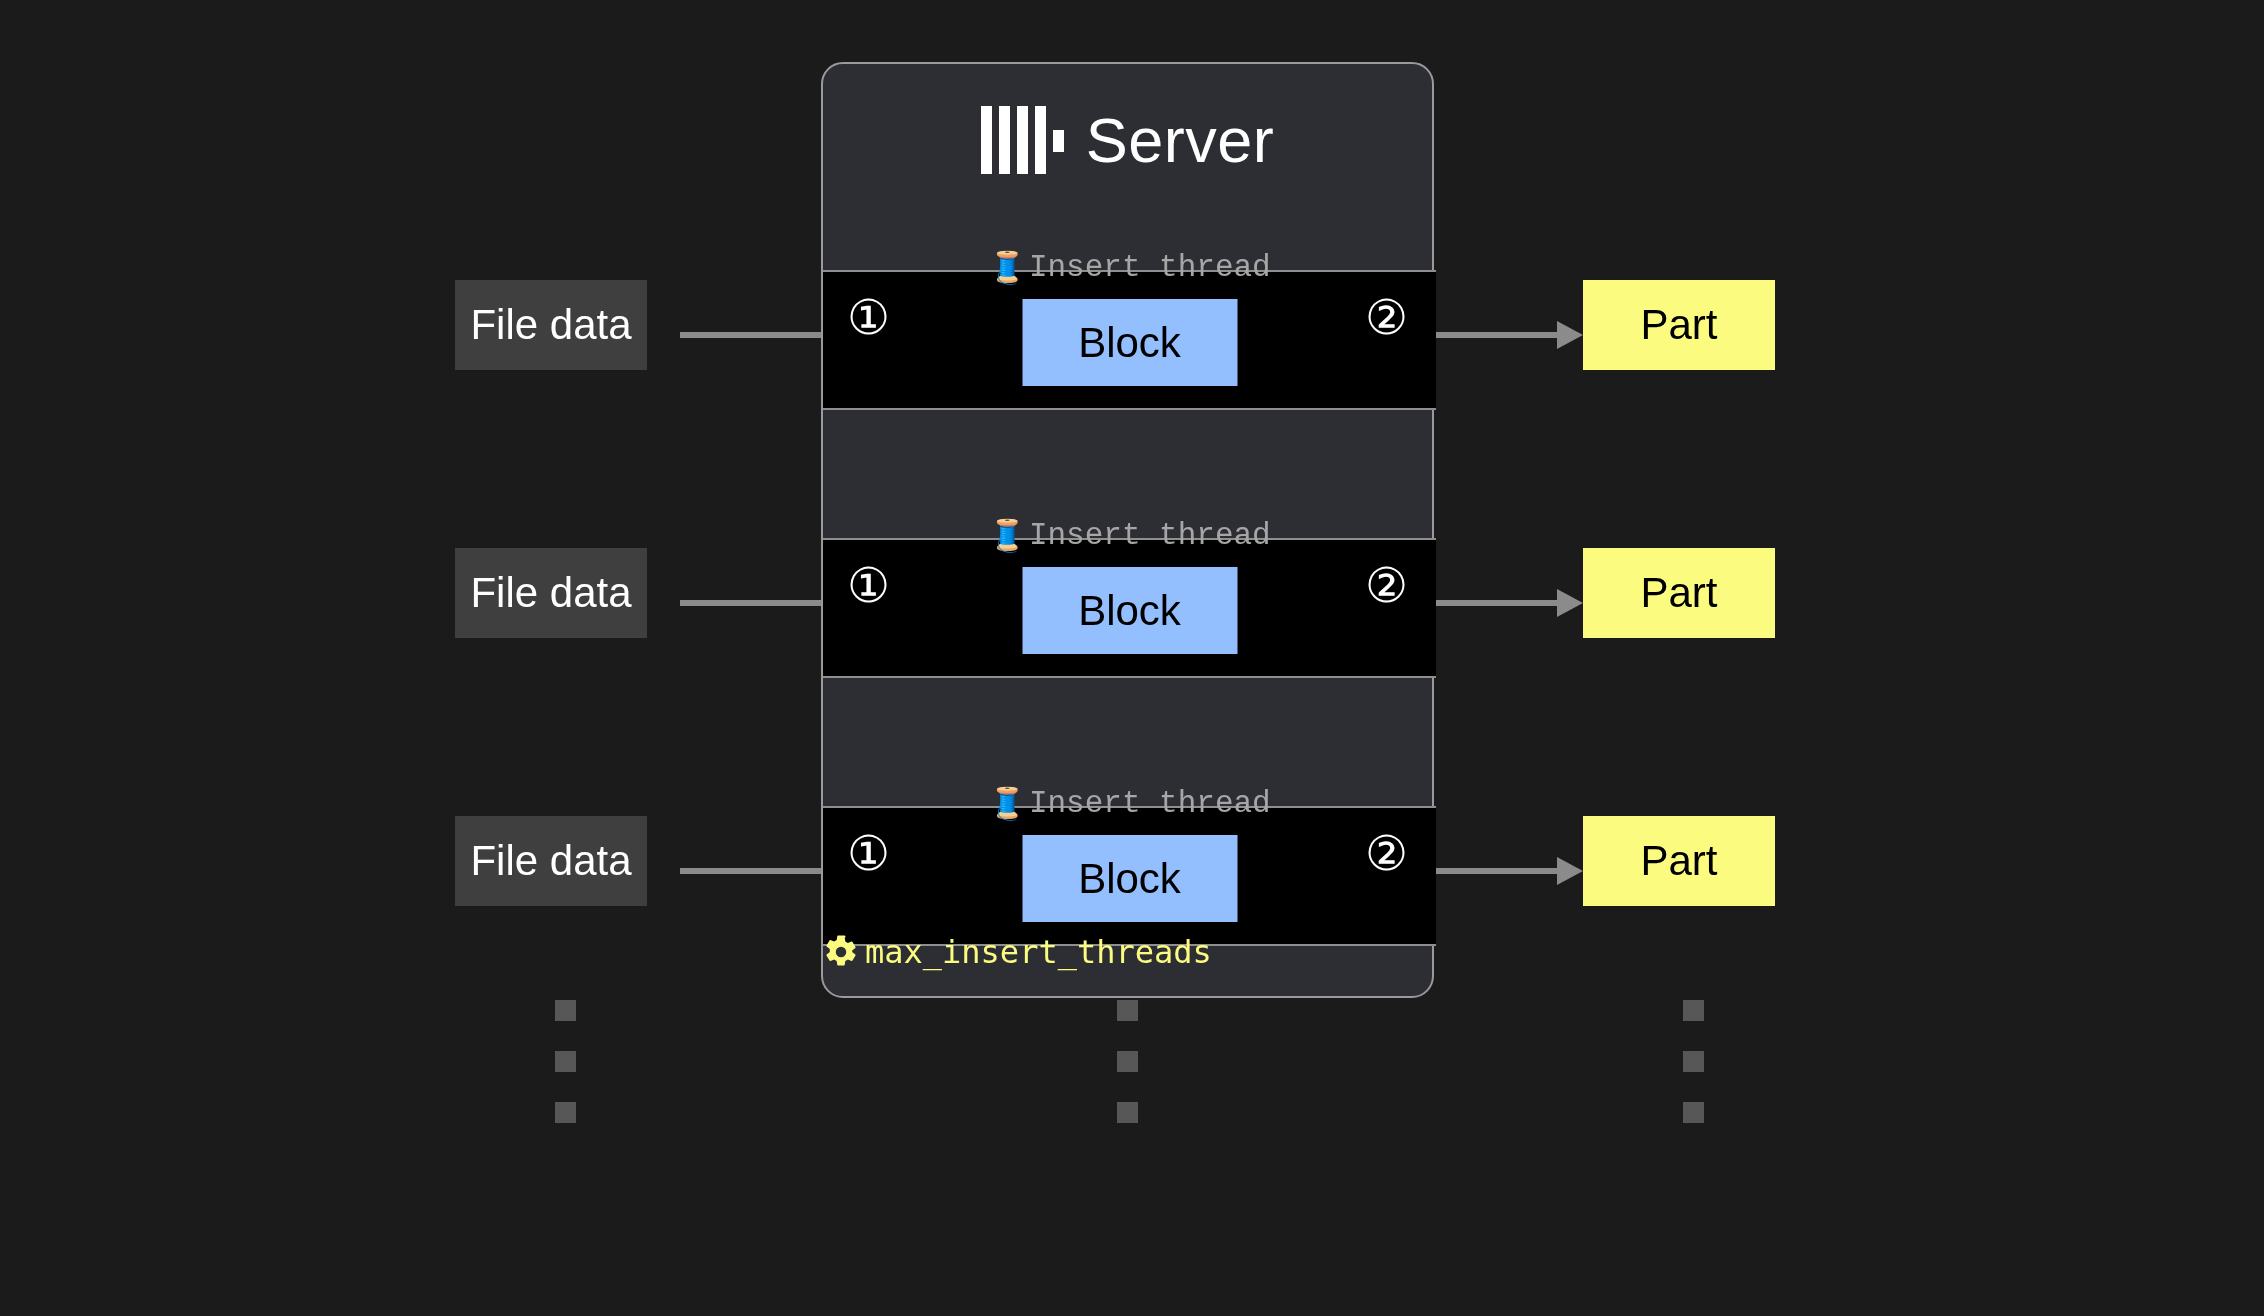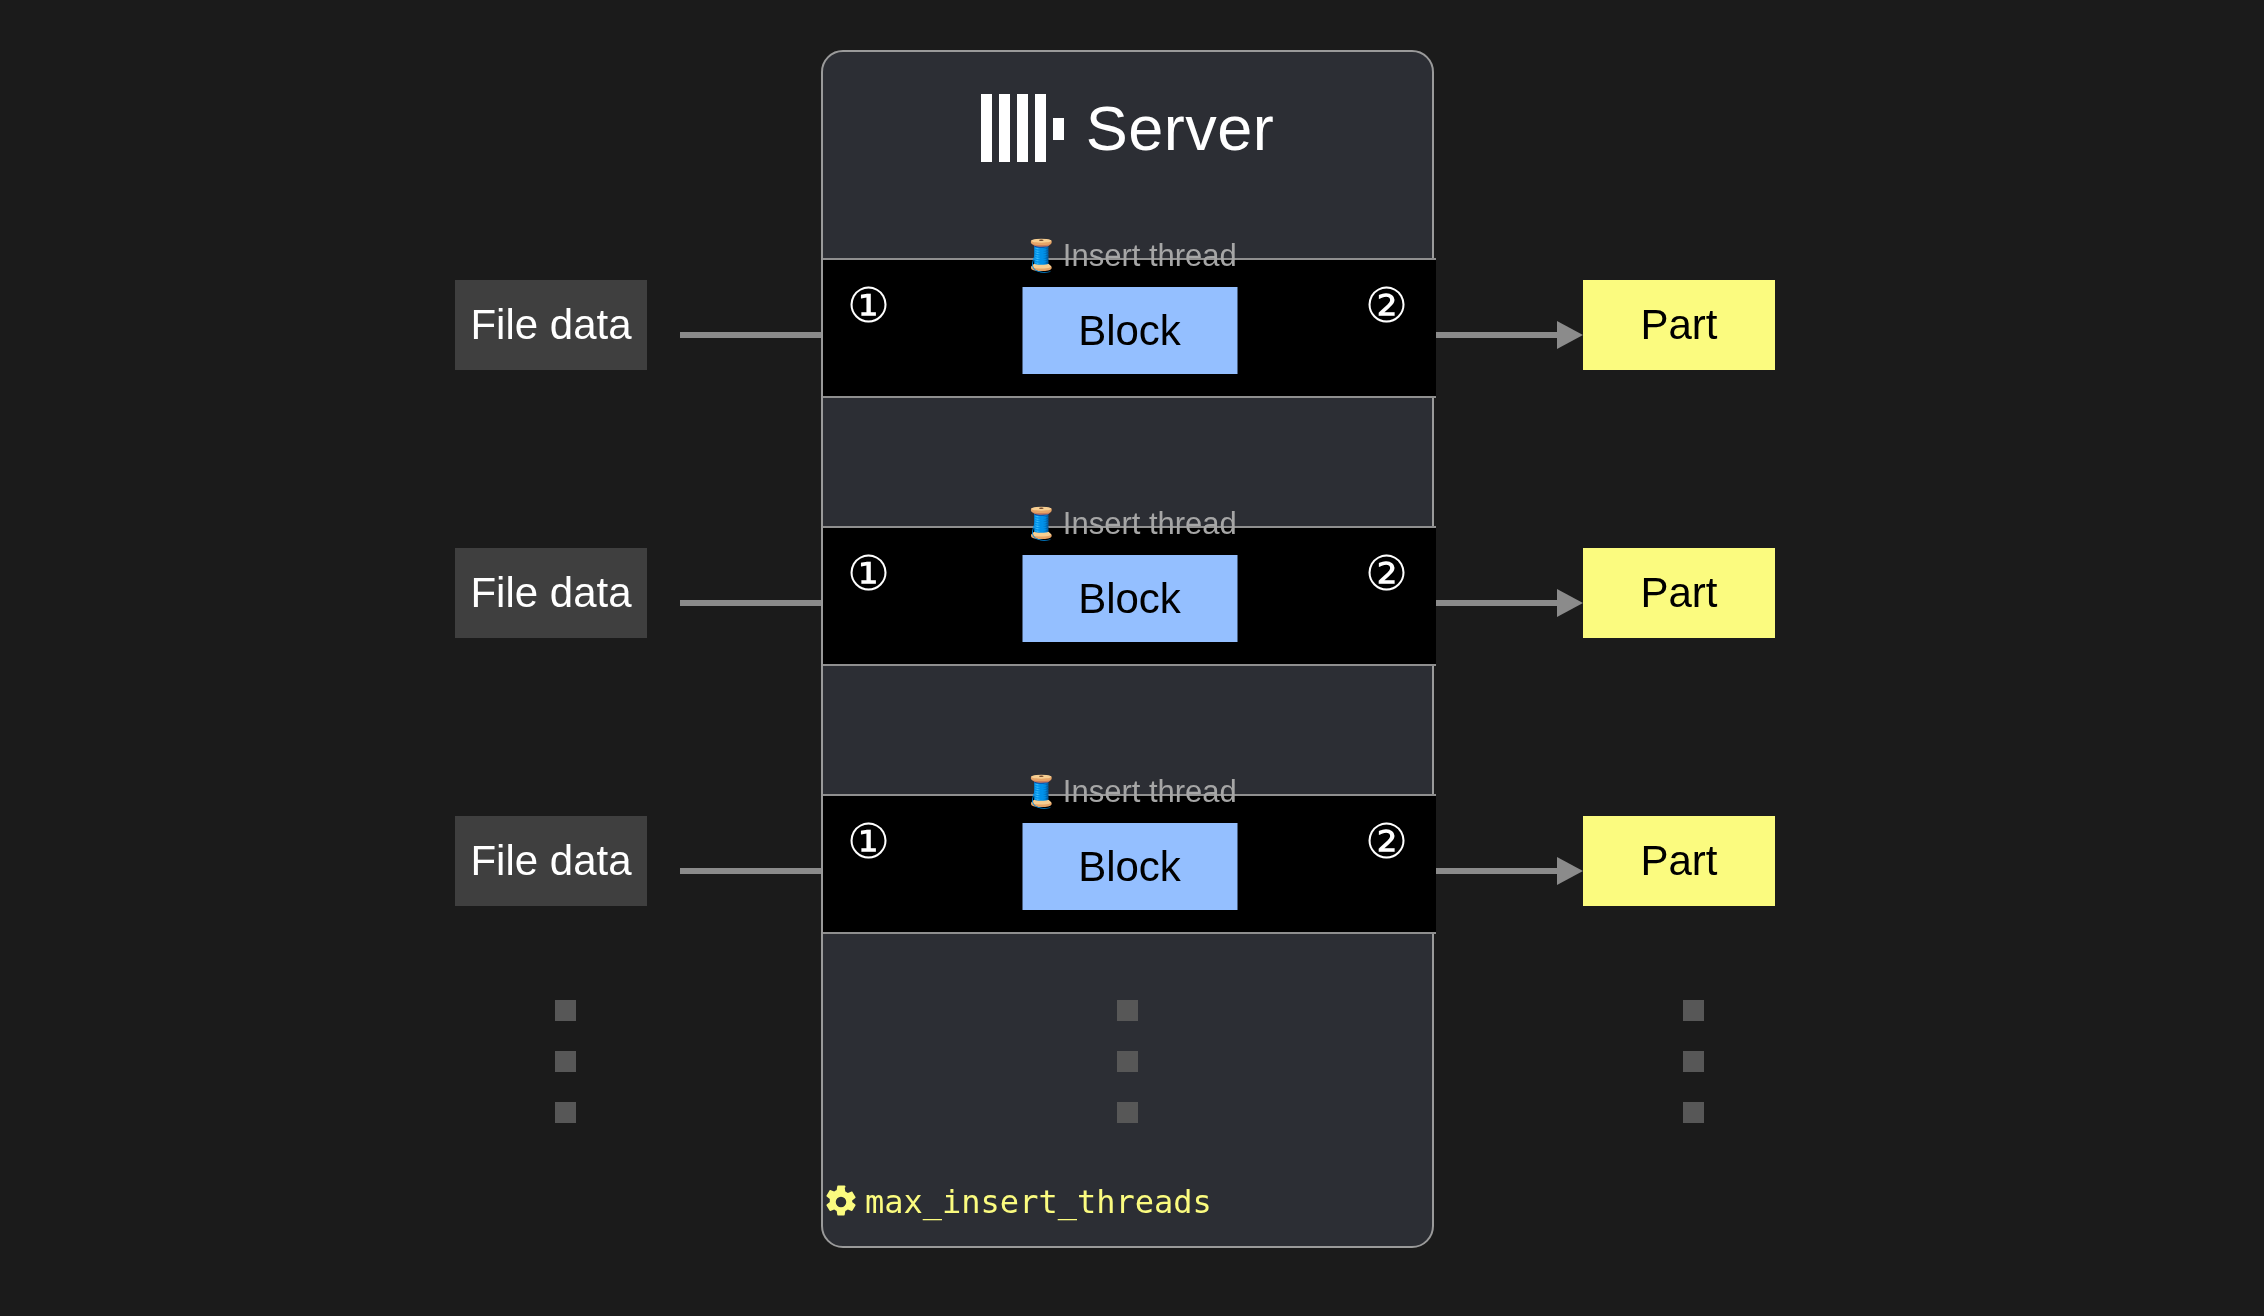--- a/index.html
+++ b/index.html
@@ -21,23 +21,23 @@
     left: 0; top: 0;
     width: 2264px;
     height: 1316px;
     background: #1b1b1b;
   }
 
   
   .server-card {
     position: absolute;
     left: 821px;
-    top: 50px;
+    top: 62px;
     width: 613px;
-    height: 1198px;
+    height: 936px;
     background: #2c2e34;
     border: 2px solid #9a9a9a;
     border-radius: 22px;
     box-sizing: border-box;
   }
 
   .server-title {
     position: absolute;
     left: 0;
     top: 42px;
@@ -98,20 +98,21 @@
   }
   .thread-emoji {
     font-size: 31px;
     line-height: 1;
   }
   .thread-label-text {
     color: #a6a6a6;
     font-size: 31px;
     line-height: 1;
     background: transparent;
+    font-family: Liberation Mono, monospace;
   }
 
   .block-box {
     position: absolute;
     left: 50%;
     top: 27px;
     transform: translateX(-50%);
     width: 215px;
     height: 87px;
     background: #94bfff;

